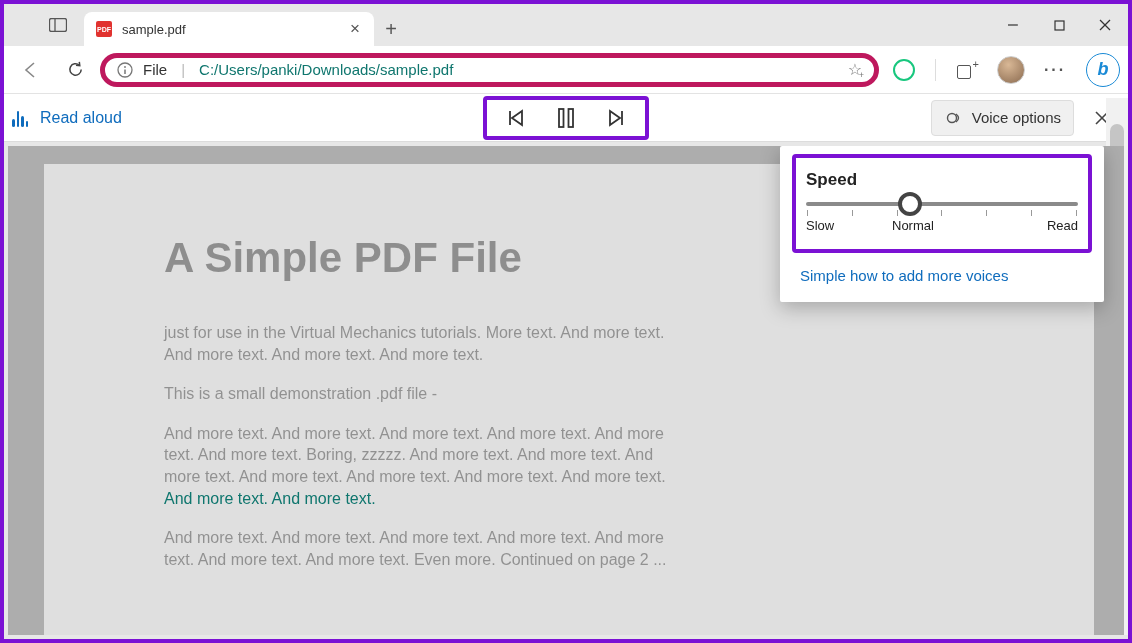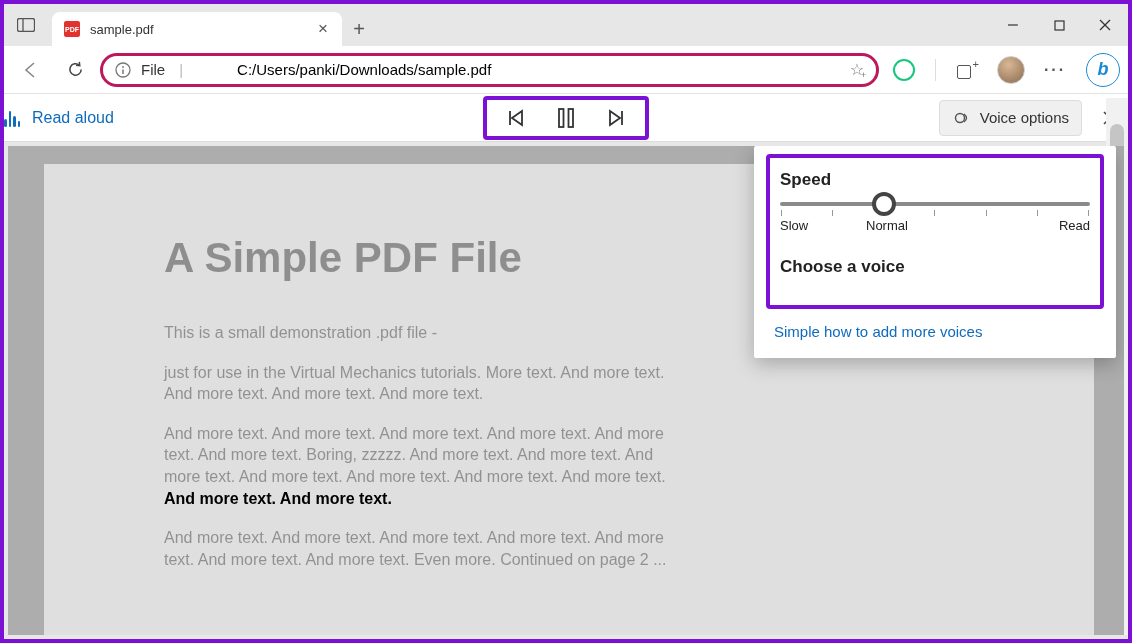--- a/index.html
+++ b/index.html
@@ -1,52 +1,52 @@
 <!DOCTYPE html>
 <html><head>
 <meta charset="utf-8">
 <style>
 * { box-sizing: border-box; margin: 0; padding: 0; }
 body { font-family: "Segoe UI", Arial, sans-serif; width: 1132px; height: 643px; border: 4px solid #7b11d4; background: #e7e7e7; position: relative; overflow: hidden; }
-.titlebar { height: 42px; background: #e7e7e7; display: flex; align-items: flex-end; }
+.titlebar { height: 42px; background: #e7e7e7; display: flex; align-items: flex-end; padding-left: 32px; }
 .tabtoggle { width: 44px; display:flex; justify-content:center; align-items:center; height:100%; color:#555;}
 .tab { background: #fff; border-radius: 8px 8px 0 0; height: 34px; display:flex; align-items:center; padding: 0 10px 0 12px; width: 290px; gap:10px; margin-left:4px; }
 .tab .pdf-icon{ width:16px; height:16px; background:#e1322f; border-radius:2px; display:flex; align-items:center; justify-content:center; color:#fff; font-size:7px; font-weight:bold;}
 .tab-title { font-size:13px; color:#333; flex:1; }
 .close-x { font-size:17px; color:#555; padding:0 4px;}
 .newtab { width:34px; height:34px; display:flex; align-items:center; justify-content:center; font-size:20px; color:#555; }
 .wincontrols { margin-left:auto; display:flex; height:100%;}
 .wincontrols div { width:46px; display:flex; align-items:center; justify-content:center; color:#333; font-size:14px;}
 .addrbar { background:#fff; height:48px; display:flex; align-items:center; padding:0 8px; gap:6px; border-bottom:1px solid #e3e3e3;}
 .ab-btn { width:38px; height:38px; display:flex; align-items:center; justify-content:center; color:#555; border-radius:4px;}
-.addrfield { flex:1; height:34px; border:3px solid #be185d; border-radius:17px; display:flex; align-items:center; padding:0 12px; gap:10px; color:#333; font-size:15px;}
+.addrfield { flex:1; height:34px; border:5px solid #be185d; border-radius:17px; display:flex; align-items:center; padding:0 12px; gap:10px; color:#333; font-size:15px;}
 .addrfield .sep{ color:#bbb; margin:0 4px;}
-.addrfield .url{ color:#000000;margin-left:40px;}
+.addrfield .url{ color:#0f766e;}
 .star { margin-left:auto; color:#777; font-size:16px; position:relative;}
 .star-plus{ font-size:9px; position:absolute; right:-2px; bottom:-1px;}
 .avatar { width:28px; height:28px; border-radius:50%; background: radial-gradient(circle at 40% 30%, #d9b896, #8a6a4f); border:1px solid #ccc;}
 .grammarly{ width:22px; height:22px; border-radius:50%; border:2px solid #18c77e;}
 .bing { width:34px; height:34px; border-radius:50%; border:1.5px solid #1a8ad6; display:flex; align-items:center; justify-content:center; color:#1a8ad6; font-weight:bold; font-size:18px; font-style:italic; margin-left:6px;}
 .collections-icon{ position:relative; width:20px; height:18px;}
 .collections-icon .sq{ position:absolute; width:14px; height:14px; border:1.5px solid #555; border-radius:2px; bottom:0; left:0; background:#fff;}
 .collections-icon .pl{ position:absolute; right:-2px; top:-3px; font-size:11px; color:#555;}
-.readbar { background:#fff; height:48px; display:flex; align-items:center; padding:0 0; border-bottom:1px solid #dcdcdc; position:relative;}
+.readbar { background:#fff; height:48px; display:flex; align-items:center; padding:0 8px; border-bottom:1px solid #dcdcdc; position:relative;}
 .waveicon { display:flex; align-items:flex-end; gap:2px; height:18px;}
 .waveicon span{ width:2.5px; background:#0f6cbd; border-radius:2px;}
 .readlabel { color:#0f6cbd; font-size:16px; margin-left:12px;}
 .playback { position:absolute; left:50%; transform:translateX(-50%); border:4px solid #7b11d4; border-radius:4px; height:44px; display:flex; align-items:center; gap:28px; padding:0 18px; top:2px;}
 .playbtn svg { display:block;}
 .voiceopts { margin-left:auto; background:#f0f0f0; border:1px solid #ddd; border-radius:4px; height:36px; display:flex; align-items:center; padding:0 12px; gap:8px; color:#333; font-size:15px;}
 .closeread { width:36px; height:36px; display:flex; align-items:center; justify-content:center; margin-left:10px; font-size:18px; color:#444;}
 .content { position:absolute; top:142px; left:4px; right:4px; bottom:4px; background:#adadad; overflow:hidden;}
 .page { position:absolute; left:36px; top:18px; width:1050px; height:600px; background:#dfdfdf; padding:70px 120px;}
 .page h1 { font-size:42px; font-weight:700; color:rgba(45,45,45,0.45); margin-bottom:40px;}
 .page p { font-size:16px; color:rgba(60,60,60,0.48); line-height:1.35; margin-bottom:18px; max-width:530px;}
-.page .hl { color:#000000;font-weight:bold; }
-.overlay { position:absolute; right:8px; top:0; width:362px; background:#fff; box-shadow:0 6px 20px rgba(0,0,0,0.25); border-radius:2px; padding:16px 20px 18px;}
+.page .hl { color:#0f766e; }
+.overlay { position:absolute; right:20px; top:0; width:324px; background:#fff; box-shadow:0 6px 20px rgba(0,0,0,0.25); border-radius:2px; padding:16px 20px 18px;}
 .highlight-box { border:4px solid #7b11d4; border-radius:4px; padding:12px 10px 16px; margin:-8px -8px 8px;}
 .section-title{ font-size:17px; font-weight:600; color:#222; margin-bottom:12px;}
 .slider-wrap{ position:relative; margin:10px 0 4px;}
 .track{ height:4px; background:#8a8a8a; border-radius:2px; position:relative;}
 .thumb{ width:24px; height:24px; border-radius:50%; background:#fff; border:4px solid #444; position:absolute; top:-10px; left:92px;}
 .ticks{ display:flex; justify-content:space-between; margin-top:4px; padding:0 1px;}
 .ticks span{ width:1px; height:6px; background:#999;}
 .slabels{ display:flex; justify-content:space-between; font-size:13px; color:#222; margin-top:2px;}
 .slabels .mid{ position:absolute; left:86px;}
 .slabels-wrap{ position:relative;}
@@ -177,22 +177,22 @@
       </svg>
     </div>
 </div>
 
 <div class="scrolltrack"></div>
 <div class="scrollbar"></div>
 
 <div class="content">
   <div class="page">
     <h1>A Simple PDF File</h1>
+    <p>just for use in the Virtual Mechanics tutorials. More text. And more text. And more text. And more text. And more text.</p>
     <p>This is a small demonstration .pdf file -</p>
-    <p>just for use in the Virtual Mechanics tutorials. More text. And more text. And more text. And more text. And more text.</p>
     <p><span>And more text. And more text. And more text. And more text. And more text. And more text. Boring, zzzzz. And more text. And more text. And more text. And more text. And more text. And more text. And more text. </span><span class="hl">And more text. And more text.</span></p>
     <p>And more text. And more text. And more text. And more text. And more text. And more text. And more text. Even more. Continued on page 2 ...</p>
   </div>
 
   <div class="overlay">
     <div class="highlight-box">
       <div class="section-title">Speed</div>
       <div class="slider-wrap">
         <div class="track"></div>
         <div class="thumb"></div>
@@ -206,17 +206,16 @@
           <span></span>
           <span></span>
         </div>
       <div class="slabels-wrap">
         <div class="slabels">
           <span>Slow</span>
           <span class="mid">Normal</span>
           <span>Read</span>
         </div>
       </div>
-      <div class="section-title" style="margin-top:24px">Choose a voice</div>
     </div>
     <a class="learn-link">Simple how to add more voices</a>
   </div>
 </div>
 
 </body></html>

